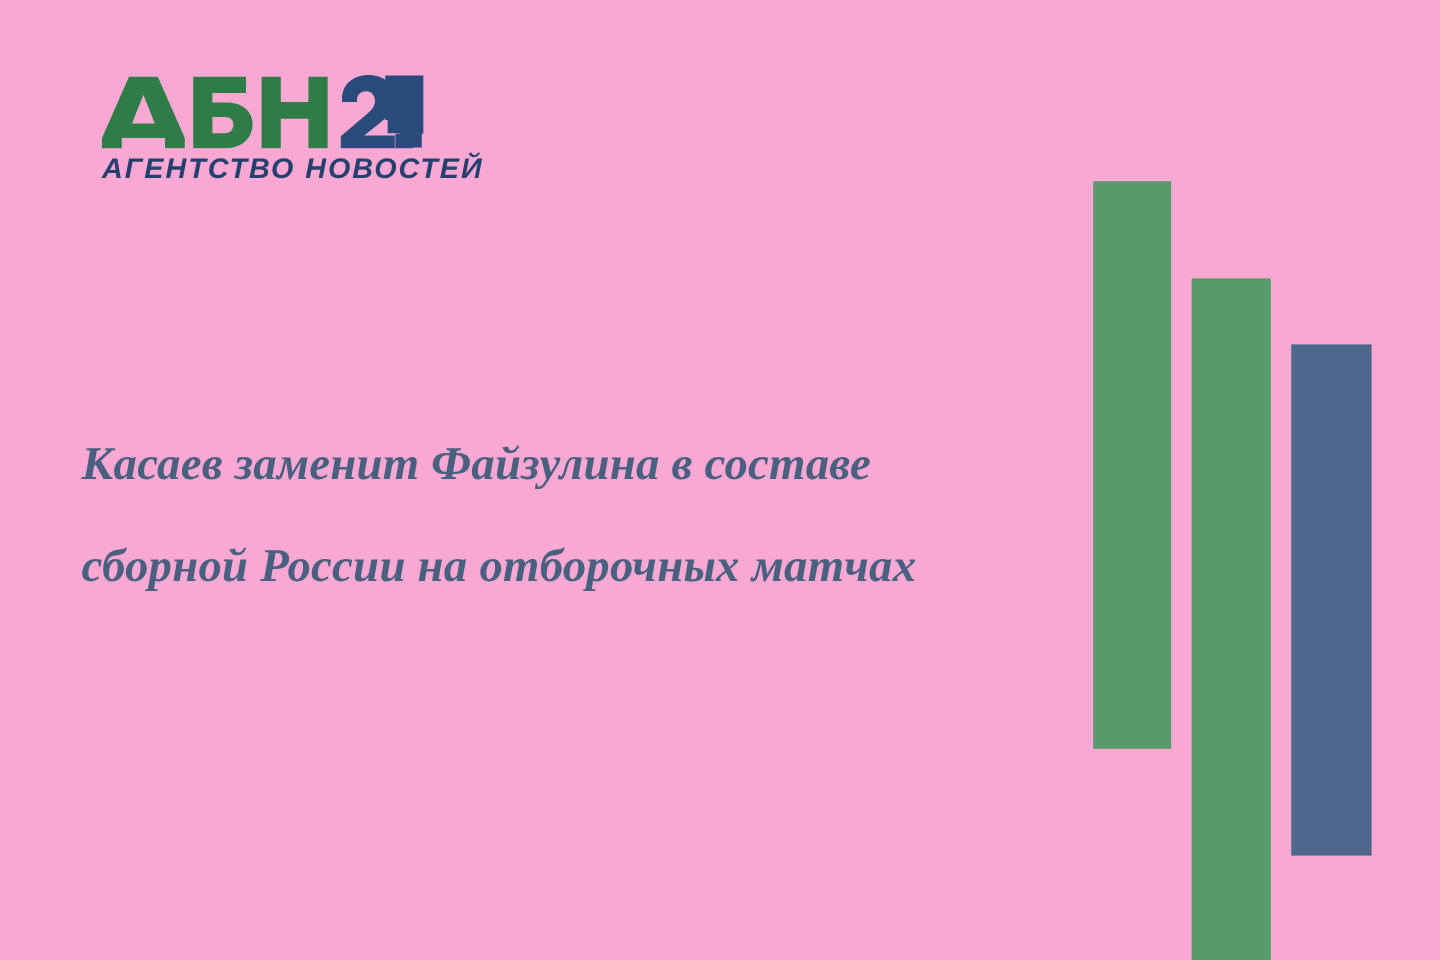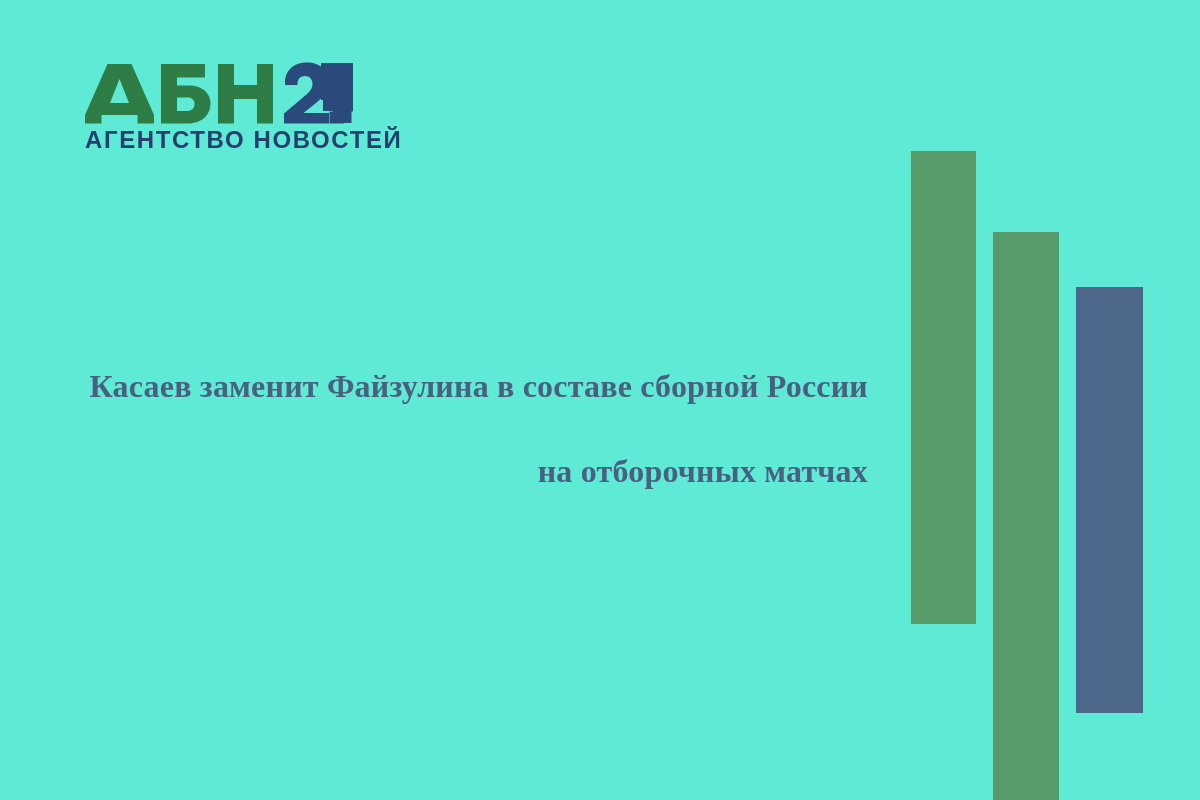--- a/index.html
+++ b/index.html
@@ -59,31 +59,30 @@
 
   
   .headline {
     position: absolute;
     left: 68px;
     top: 344px;
     width: 800px;
     margin: 0;
     font-family: "Liberation Serif", "DejaVu Serif", serif;
     font-weight: 700;
-    font-size: 32px;
+    font-size: 39px;
     line-height: 85px;
     letter-spacing: 0.2px;
     color: #4A6080;
-    text-align: right;
   }
 </style>
 </head>
 <body>
 
-<div class="card" style="background: #5eead4;">
+<div class="card" style="background: #f9a8d4; font-style: italic;">
 
   <div class="bars">
     <div class="bar bar-1" style="left: 911px; top: 151px; width: 65px; height: 473px; background: rgb(87, 155, 106);"></div>
     <div class="bar bar-2" style="left: 993px; top: 232px; width: 66px; height: 568px; background: rgb(87, 155, 106);"></div>
     <div class="bar bar-3" style="left: 1076px; top: 287px; width: 67px; height: 426px; background: rgb(78, 104, 140);"></div>
   </div>
 
   <div class="logo">
     <svg class="logo-mark" viewBox="0 0 268 62" xmlns="http://www.w3.org/2000/svg" aria-hidden="true">
 

